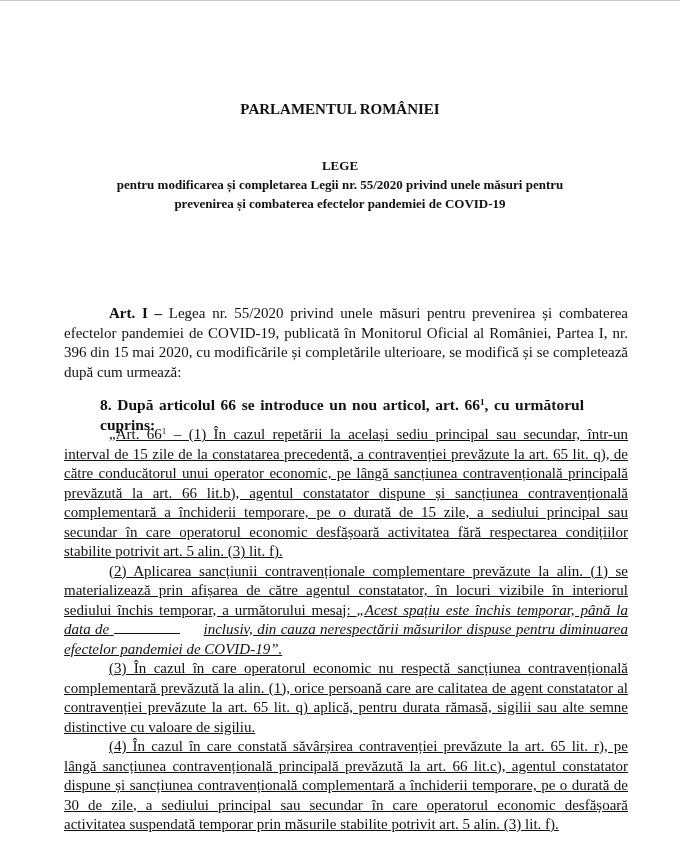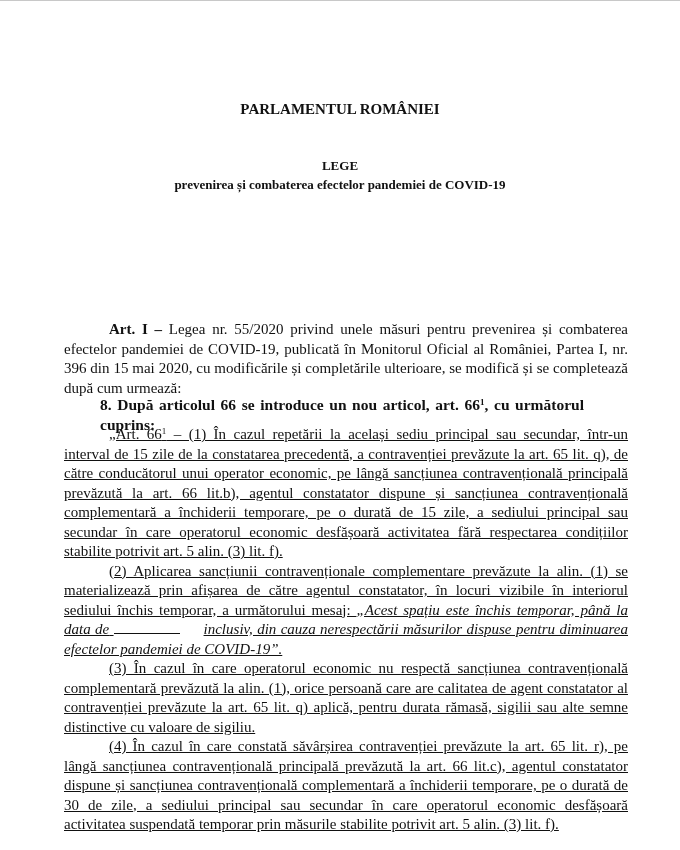--- a/index.html
+++ b/index.html
@@ -22,25 +22,26 @@
   </style>
 </head>
 <body>
 
 <div class="page">
 
   <div class="abs title" style="top:100px;">PARLAMENTUL ROMÂNIEI</div>
 
   <div class="abs heading" style="top:155px;">
     <div>LEGE</div>
+    <div>pentru modificarea și completarea Legii nr. 55/2020 privind unele măsuri pentru</div>
     <div>prevenirea și combaterea efectelor pandemiei de COVID-19</div>
   </div>
 
 
-  <div class="abs para body-block indent" style="top:319px;">
+  <div class="abs para body-block indent" style="top:303px;">
     <span class="bold">Art. I –</span><span> Legea nr. 55/2020 privind unele măsuri pentru prevenirea și combaterea efectelor pandemiei de COVID-19, publicată în Monitorul Oficial al României, Partea I, nr. 396 din 15 mai 2020, cu modificările și completările ulterioare, se modifică și se completează după cum urmează:</span>
   </div>
 
   <div class="abs bold para" style="top:394px; left:100px; font-size:15.5px;">
     <span>8. După articolul 66 se introduce un nou articol, art. 66</span><sup>1</sup><span>, cu următorul cuprins:</span>
   </div>
 
   <div class="abs para body-block" style="top:424px;text-decoration:underline;">
     <div class="indent">
       <span>„Art. 66</span><sup>1</sup><span> – (1) În cazul repetării la același sediu principal sau secundar, într-un interval de 15 zile de la constatarea precedentă, a contravenției prevăzute la art. 65 lit. q), de către conducătorul unui operator economic, pe lângă sancțiunea contravențională principală prevăzută la art. 66 lit.b), agentul constatator dispune și sancțiunea contravențională complementară a închiderii temporare, pe o durată de 15 zile, a sediului principal sau secundar în care operatorul economic desfășoară activitatea fără respectarea condițiilor stabilite potrivit art. 5 alin. (3) lit. f).</span>

